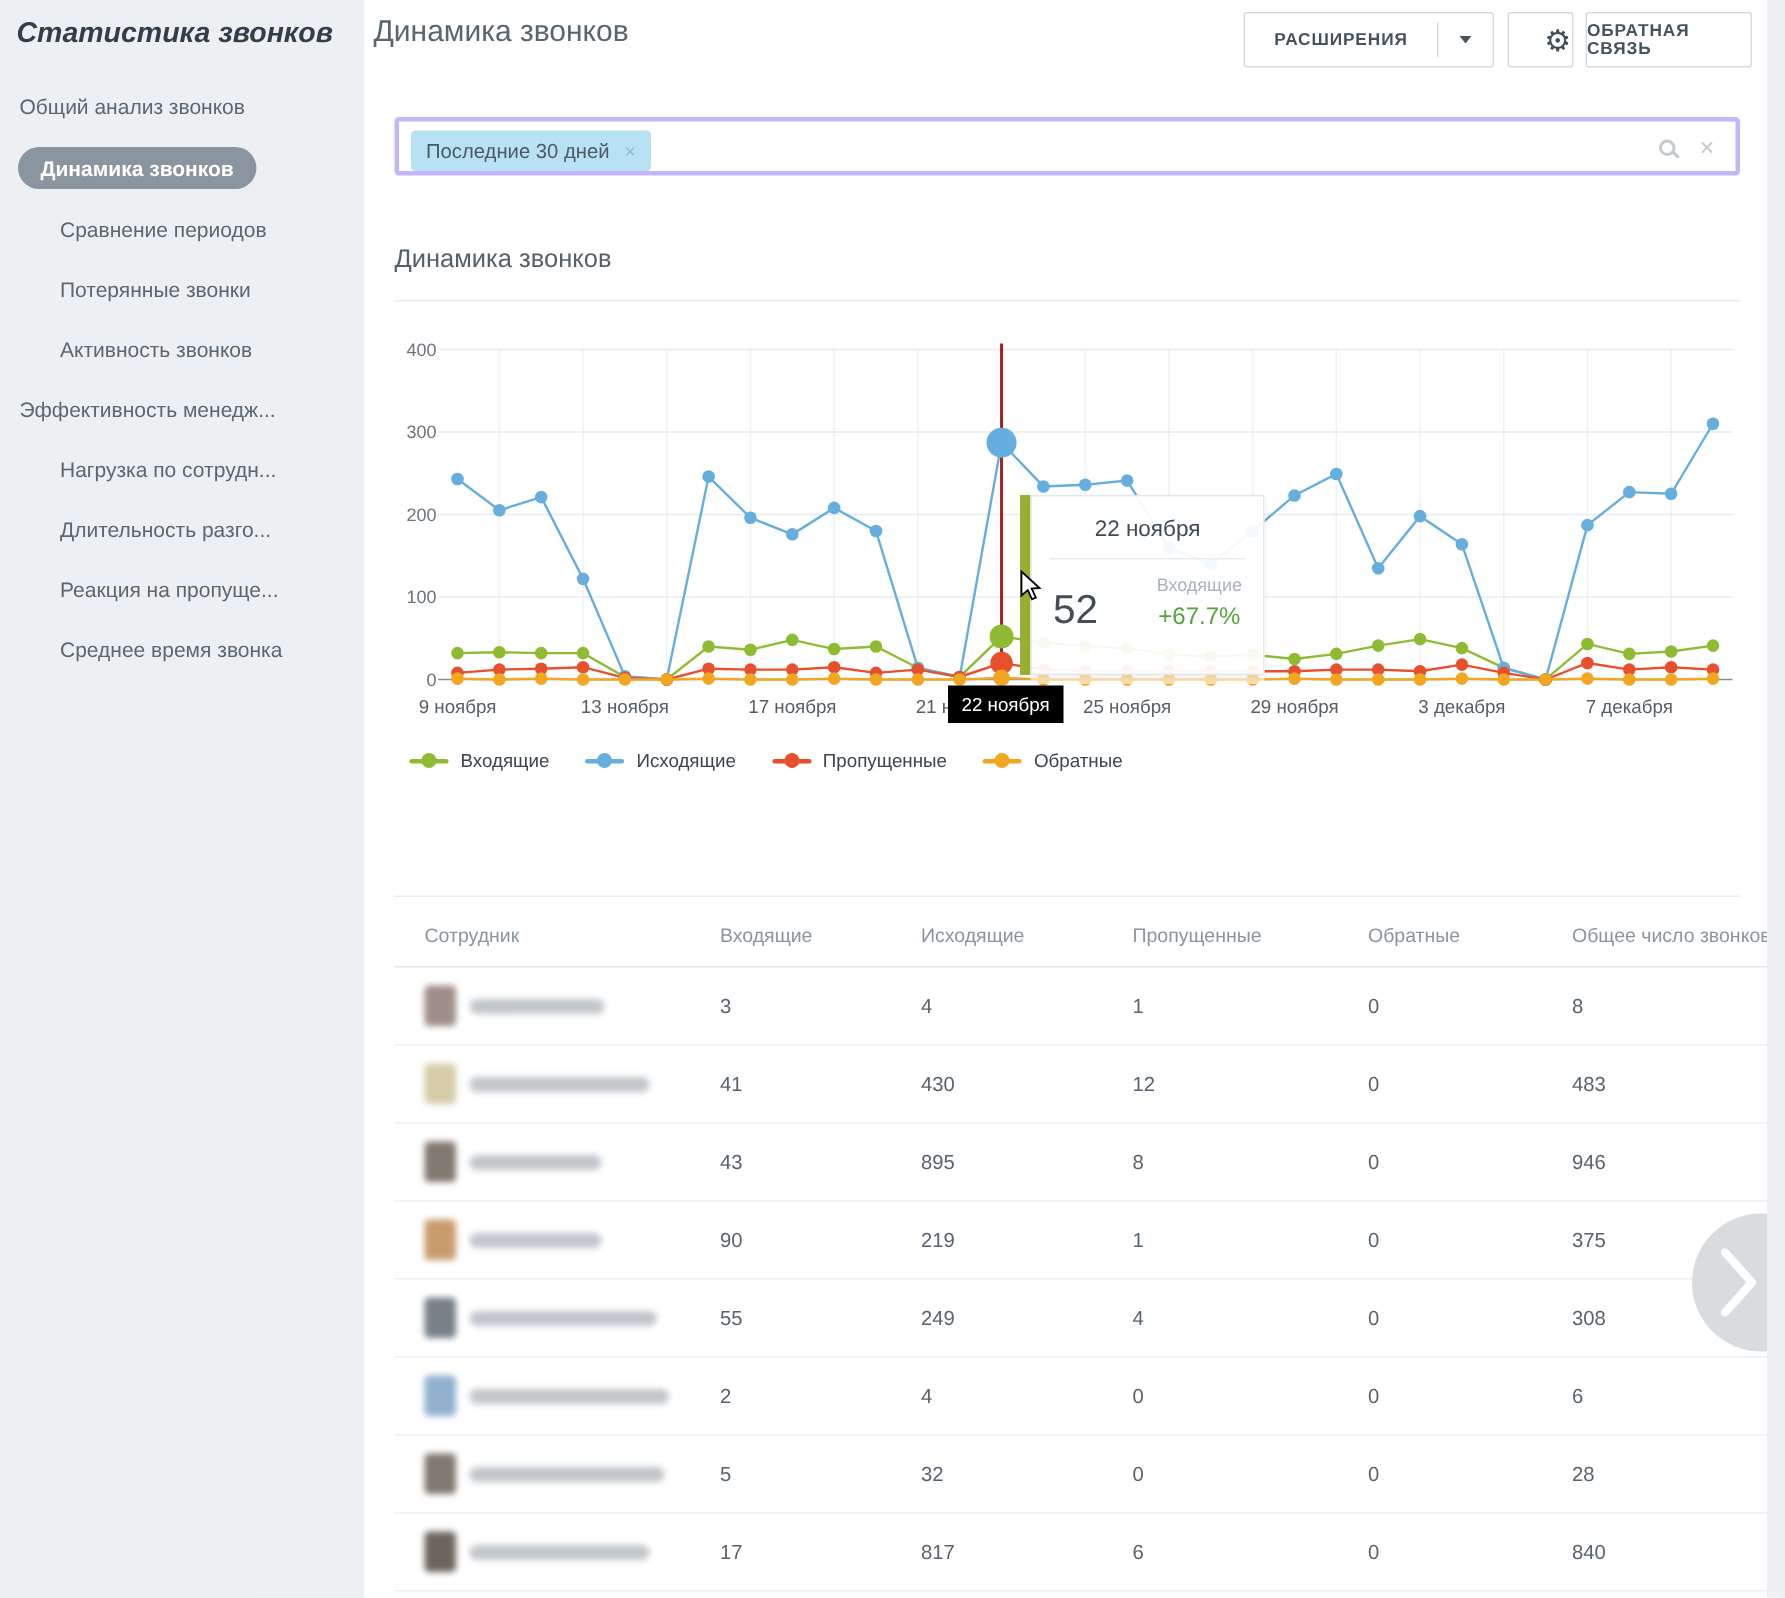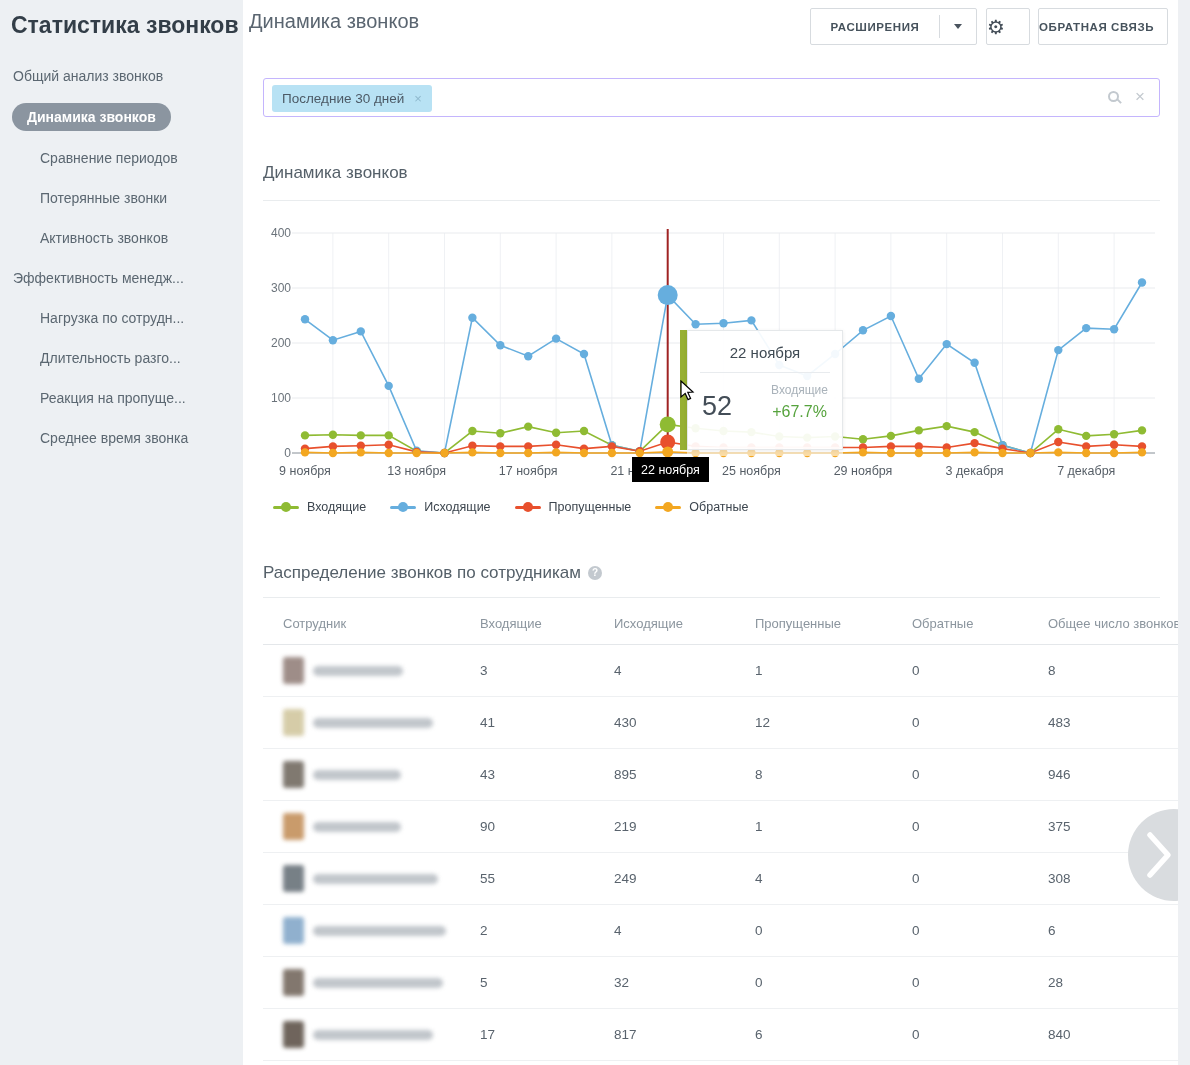--- a/index.html
+++ b/index.html
@@ -1,43 +1,43 @@
 <!DOCTYPE html>
 <html><head>
 <meta charset="utf-8">
 <style>
   * { margin:0; padding:0; box-sizing:border-box; }
   html,body { width:1190px; height:1065px; overflow:hidden; }
   body { font-family:"Liberation Sans","DejaVu Sans",sans-serif; background:#eef0f3; position:relative; }
 
   
   .sidebar { position:absolute; left:0; top:0; width:243px; height:1065px; background:#edf0f3; }
-  .sidebar-title { padding:12px 0 0 11px; font-size:23px; font-weight:bold; color:#333e48; }
+  .sidebar-title { padding:12px 0 0 11px; font-size:19px; font-weight:bold; color:#333e48;font-style:italic; }
   .nav { padding-top:24px; }
   .nav-item { margin:0 0 14px 13px; line-height:26px; font-size:14px; color:#5b6771; cursor:pointer; width:max-content; }
   .nav-item.lvl1 { margin-left:40px; }
   .nav-item.active { margin-left:12px; background:#8b95a0; color:#fff; font-weight:bold; padding:0 15px; line-height:28px; border-radius:15px; }
 
   
   .main { position:absolute; left:243px; top:0; width:935px; height:1065px; background:#fff; }
   .topbar { position:relative; height:60px; background:#fff; }
   .page-title { position:absolute; left:6px; top:10px; font-size:20px; color:#5a6570; }
-  .btn { position:absolute; top:8px; height:37px; background:#fff; border:1px solid #d7dbdf; border-radius:2px; color:#46525c; font-size:11.5px; font-weight:bold; letter-spacing:.6px; display:flex; align-items:center; justify-content:flex-start; cursor:pointer; }
+  .btn { position:absolute; top:8px; height:37px; background:#fff; border:1px solid #d7dbdf; border-radius:2px; color:#46525c; font-size:11.5px; font-weight:bold; letter-spacing:.6px; display:flex; align-items:center; justify-content:flex-end; cursor:pointer;margin-left:19px; }
   .btn-ext { left:567px; width:167px; padding:0; }
   .btn-ext .lbl { flex:1; text-align:center; }
   .btn-ext .sep { width:1px; height:23px; background:#d7dbdf; }
   .btn-ext .caret-seg { width:36px; display:flex; align-items:center; justify-content:center; }
   .caret-down { width:0; height:0; border-left:4.5px solid transparent; border-right:4.5px solid transparent; border-top:5.5px solid #4a545e; }
   .btn-gear { left:743px; width:44px; font-size:20px; color:#434d57; font-family:"DejaVu Sans",sans-serif; font-weight:normal; }
-  .btn-fb { left:795px; width:130px; }
+  .btn-fb { left:795px; width:111px; }
 
   .content { position:absolute; left:0; top:60px; width:935px; height:1005px; overflow:hidden; background:#fff; }
 
   
-  .filter-box { position:absolute; left:20px; top:18px; width:897px; height:39px; border:1px solid #c4b5fd; border-radius:3px; background:#fff; }
+  .filter-box { position:absolute; left:20px; top:18px; width:897px; height:39px; border:3px solid #c4b5fd; border-radius:3px; background:#fff; }
   .filter-tag { position:absolute; left:8px; top:6px; height:27px; background:#b8e2f4; border-radius:3px; display:flex; align-items:center; padding:0 10px; font-size:13.5px; color:#4c5a66; cursor:pointer; }
   .tag-x { margin-left:10px; color:#8fb9cd; font-size:13px; cursor:pointer; }
   .mag { position:absolute; right:40px; top:12px; width:11px; height:11px; border:2px solid #c3c9cf; border-radius:50%; cursor:pointer; }
   .mag::after { content:''; position:absolute; width:2px; height:6px; background:#c3c9cf; transform:rotate(-45deg); right:-3px; bottom:-4px; }
   .clear-x { position:absolute; right:14px; top:8px; font-size:17px; color:#c3c9cf; cursor:pointer; }
 
   
   .sec-title { position:absolute; left:20px; font-size:17px; color:#556069; }
   .hr { position:absolute; left:20px; width:897px; height:1px; background:#e9ecee; }
   svg.chart { position:absolute; left:12px; top:158px; z-index:1; }
@@ -332,23 +332,20 @@
       </div>
     </div>
     <div class="tipfade"></div>
 
     <div class="axis-tip">22 ноября</div>
 
     <svg class="cursor" width="18" height="22">
       <path d="M2,1 L2,17 L6.2,13.4 L9,19.6 L11.6,18.4 L8.8,12.4 L14,12 Z" fill="#fff" stroke="#000" stroke-width="1.2"></path>
     </svg>
 
-    <div class="sec-title" style="top:503px">
-      <span>Распределение звонков по сотрудникам</span><span class="tbl-help">?</span>
-    </div>
     <div class="hr" style="top:537px"></div>
 
     <div class="table">
       <div class="thead">
           <div>Сотрудник</div>
           <div>Входящие</div>
           <div>Исходящие</div>
           <div>Пропущенные</div>
           <div>Обратные</div>
           <div>Общее число звонков</div>

